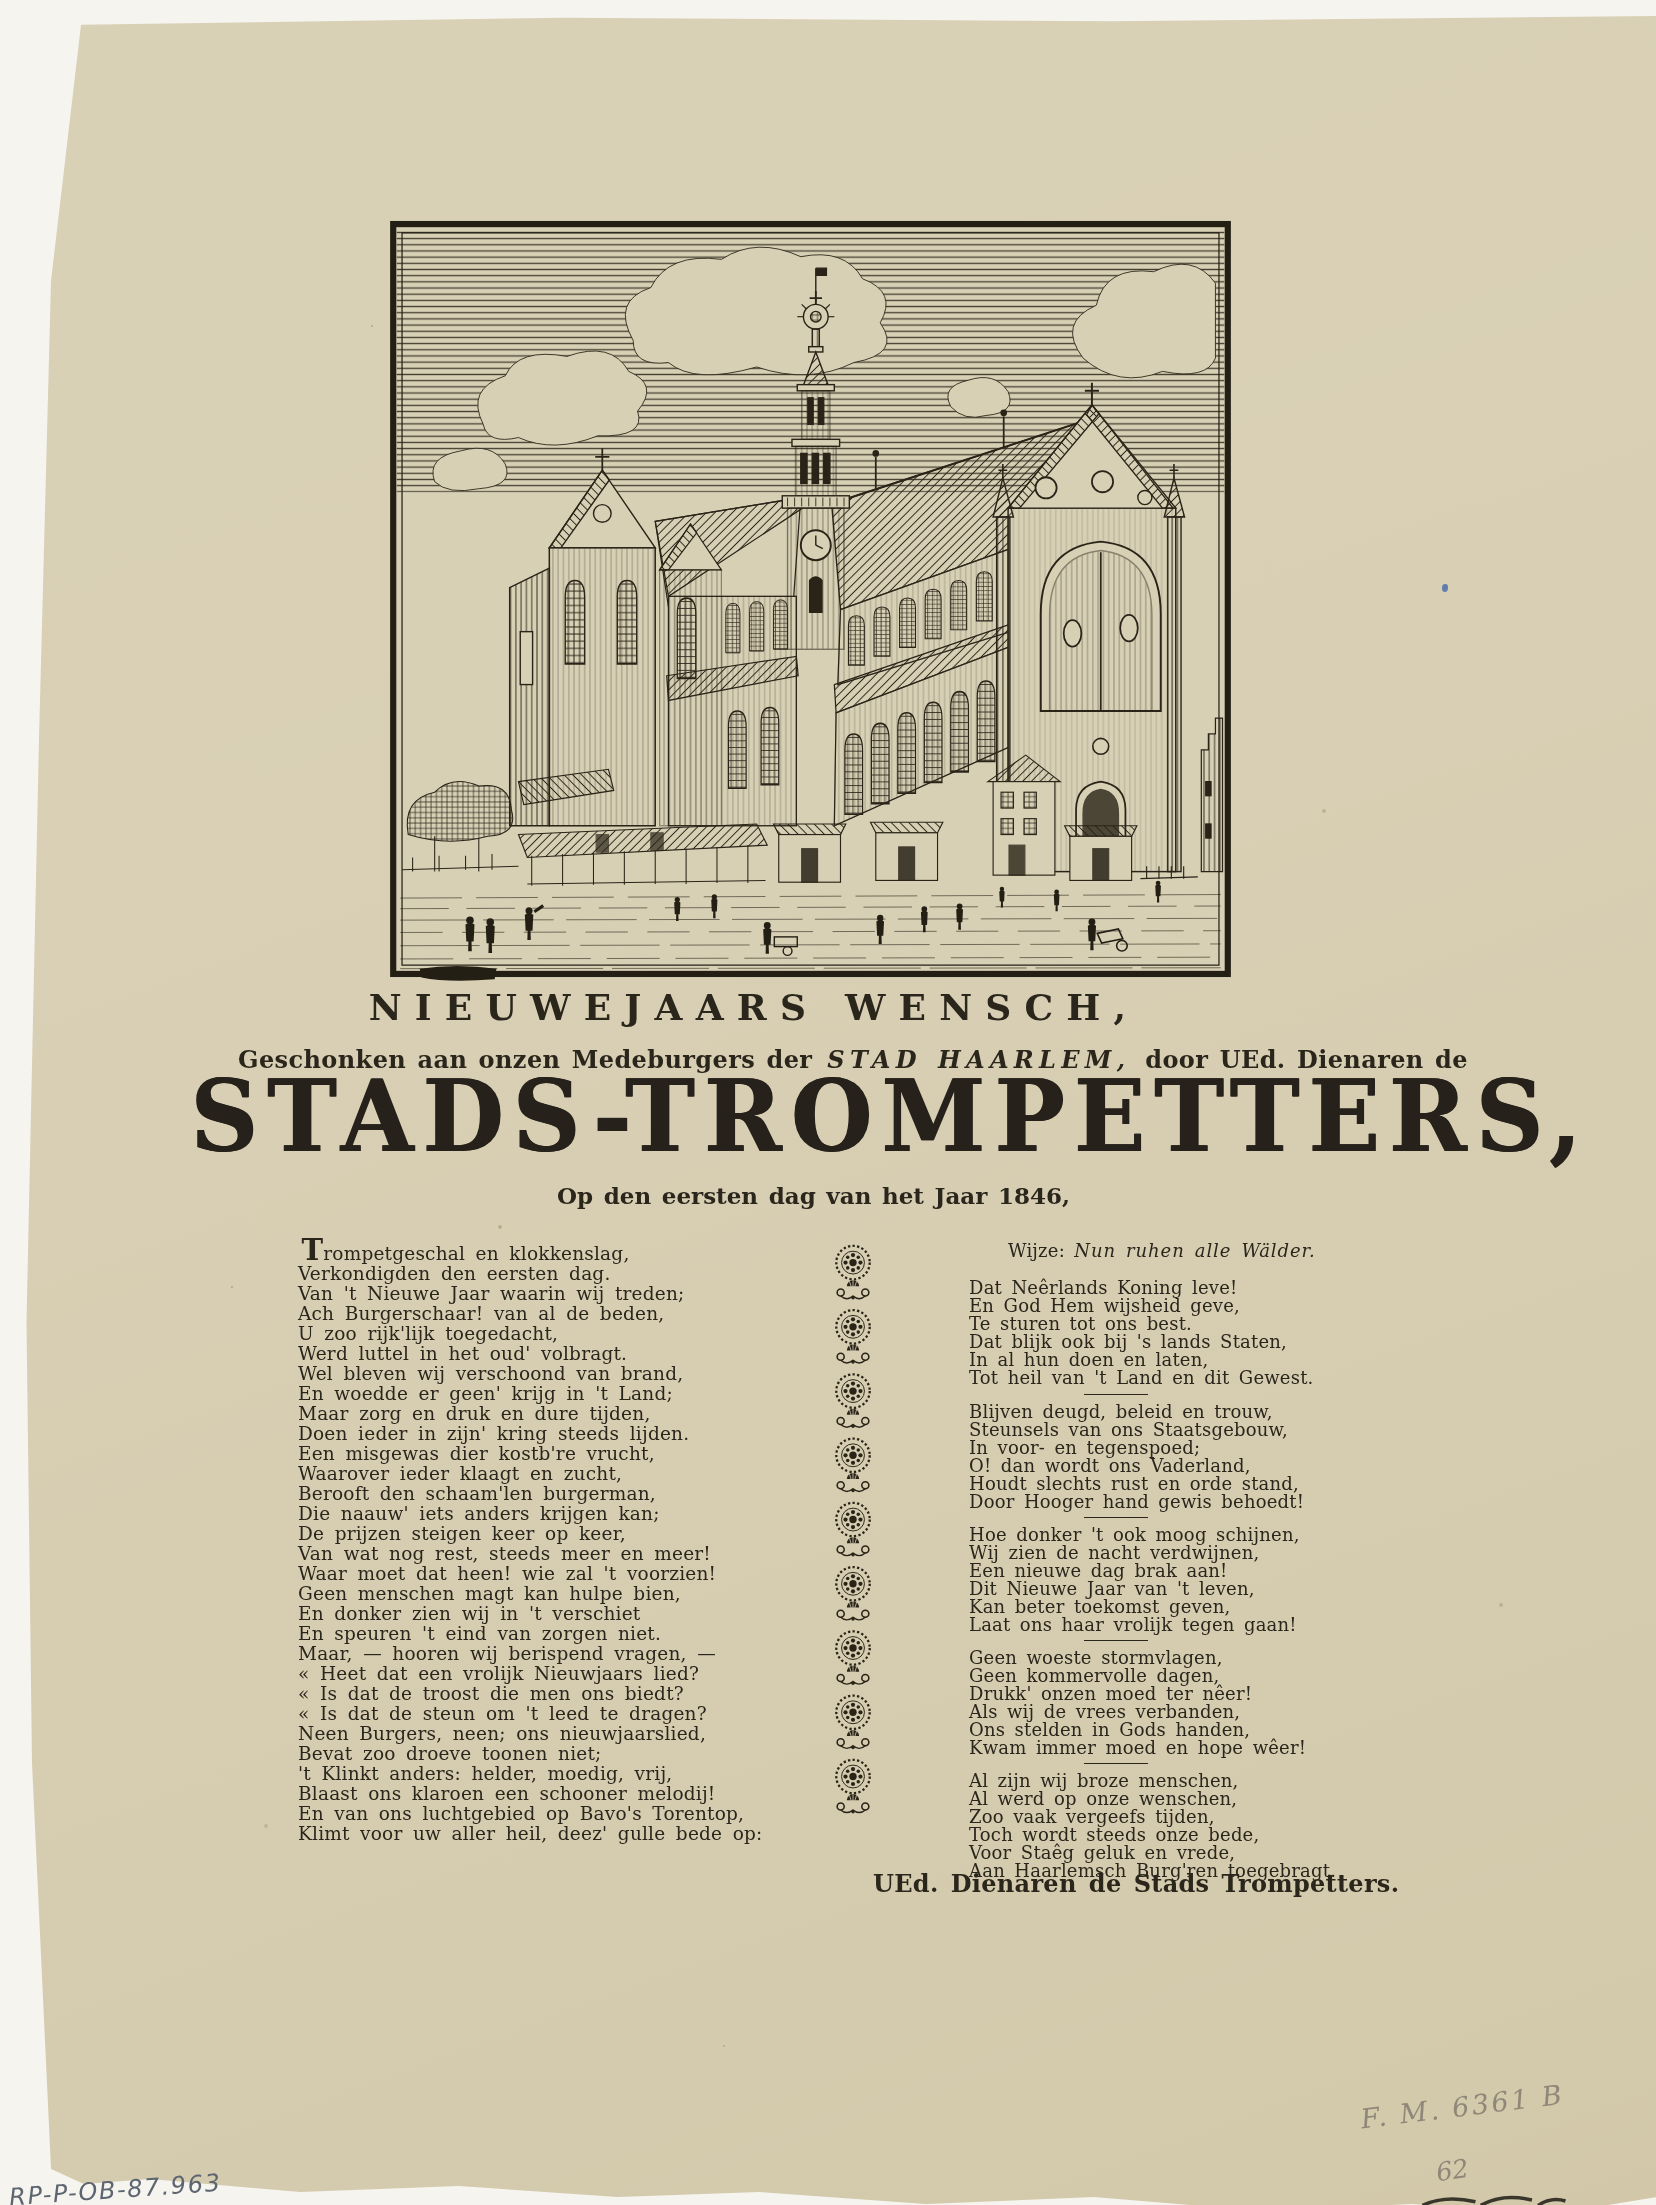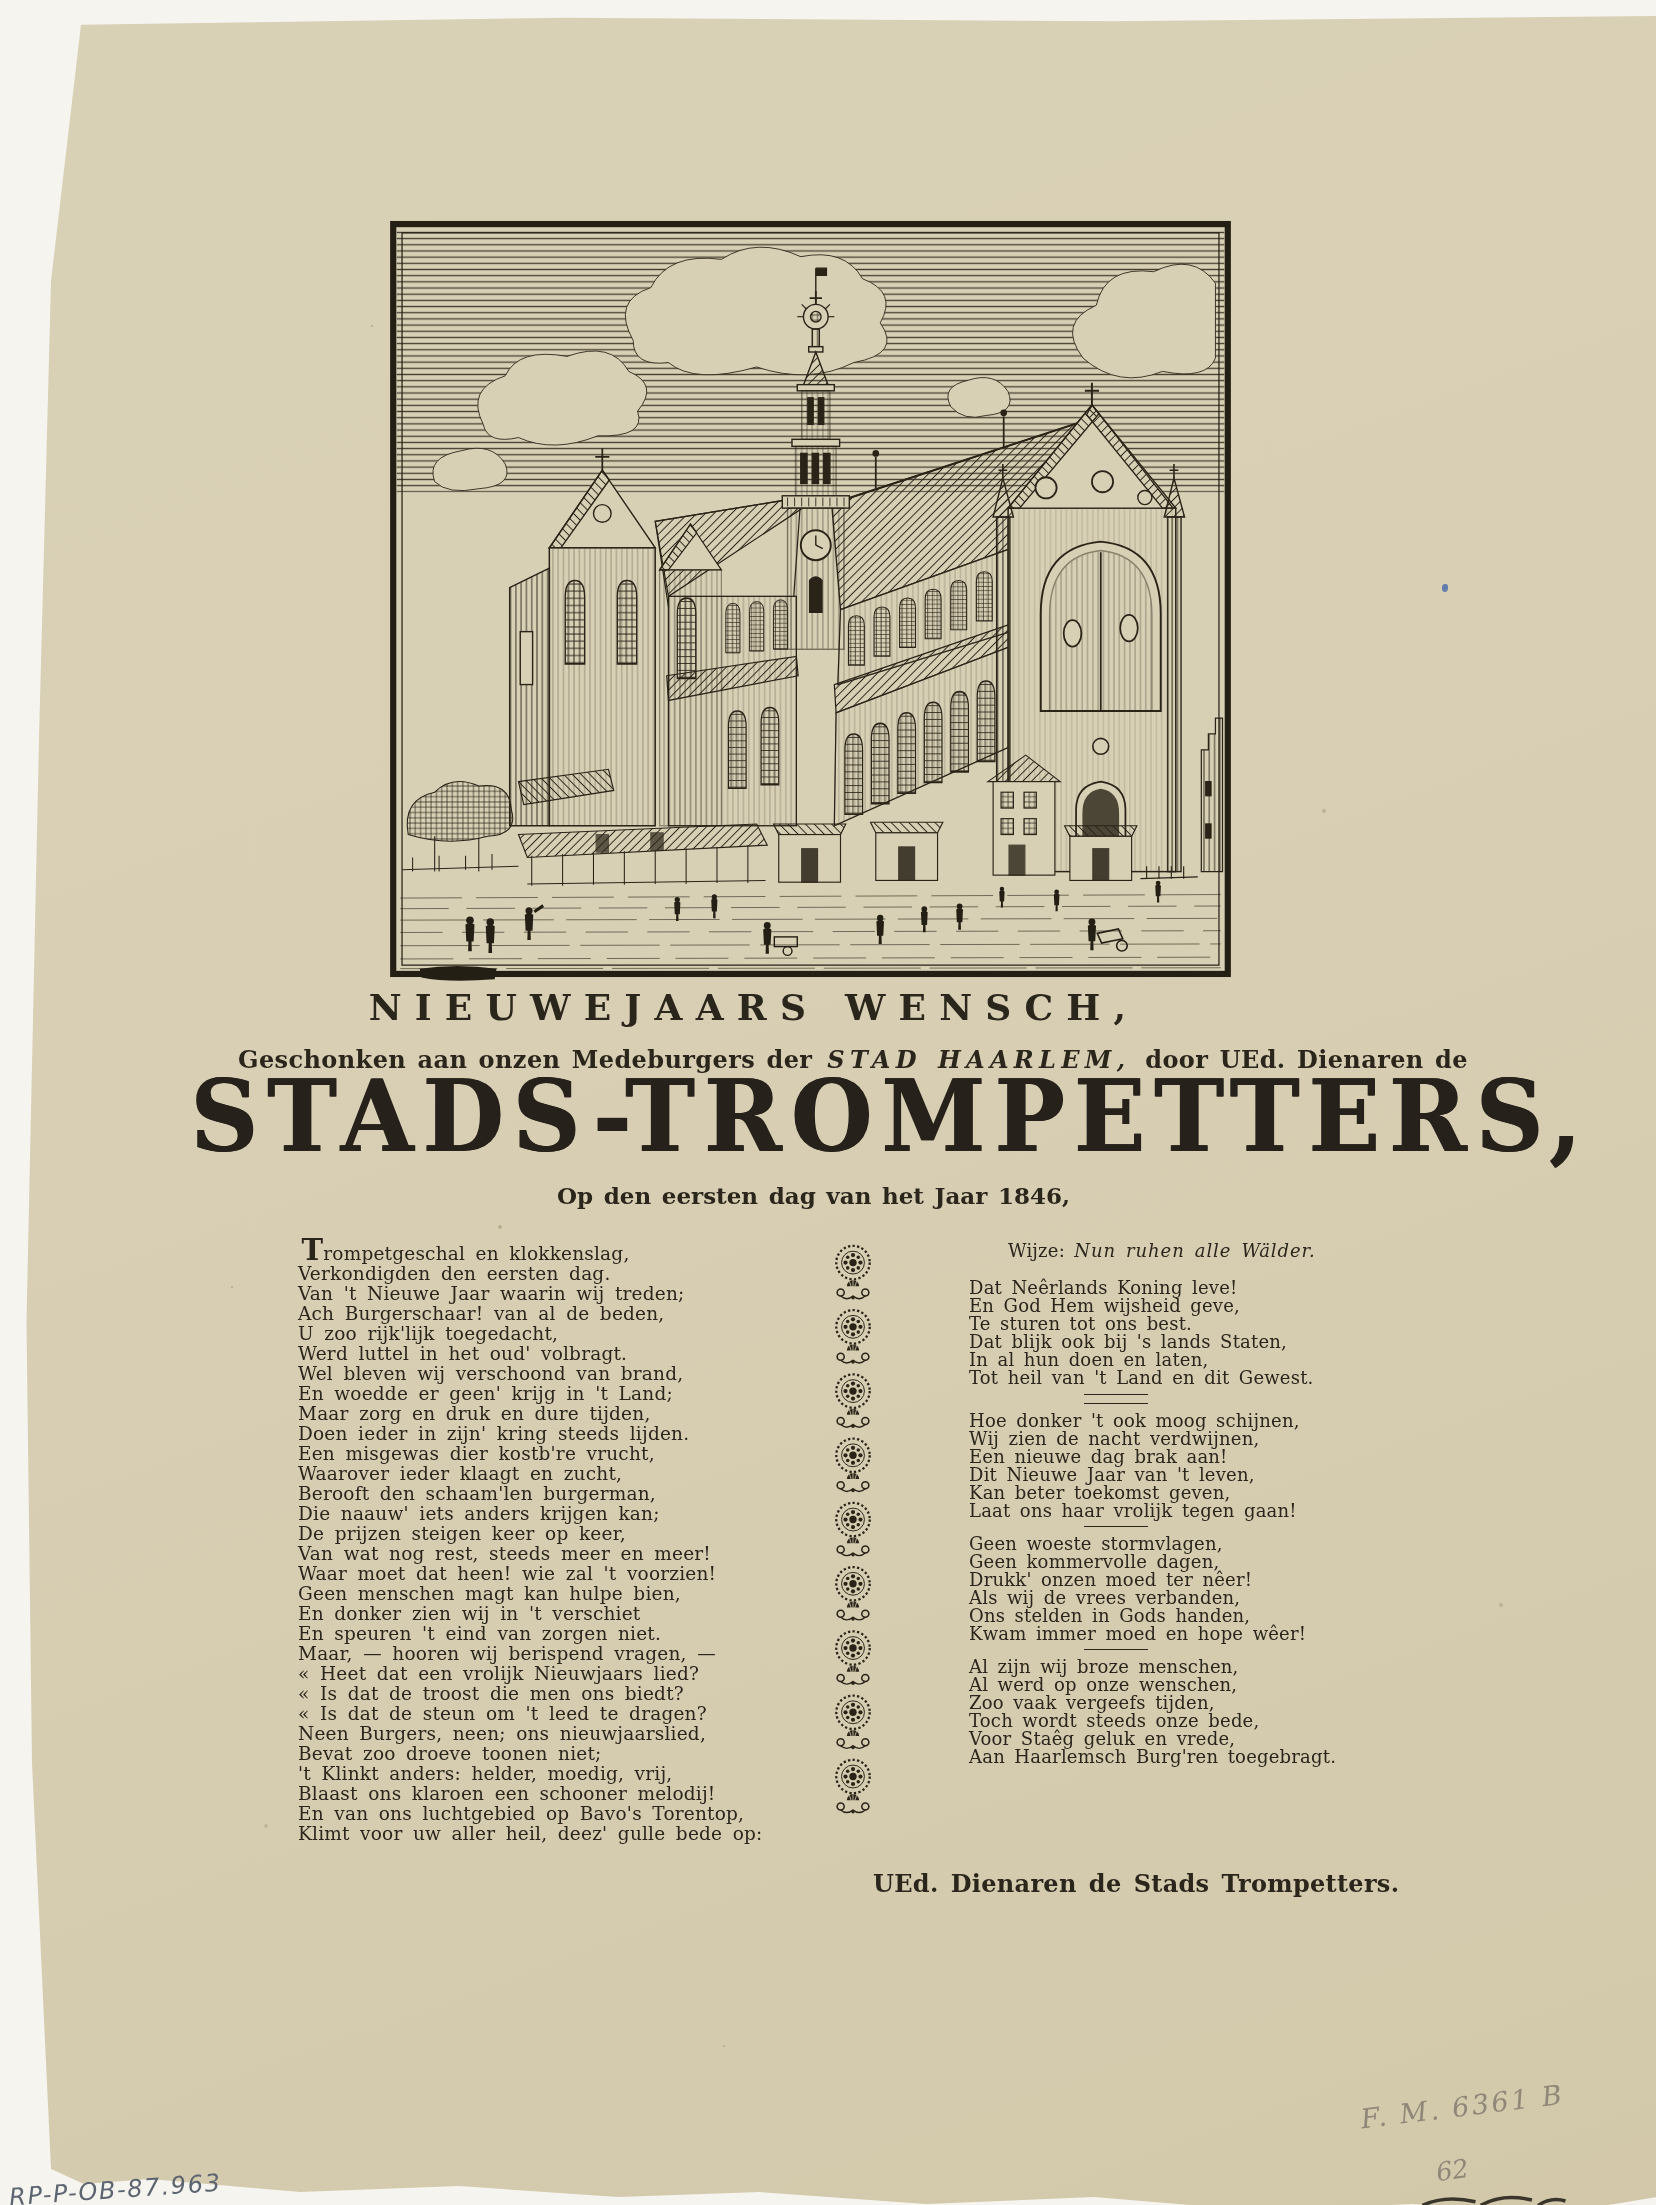--- a/index.html
+++ b/index.html
@@ -426,20 +426,28 @@
       <div>
           <div class="stanza">
             <div class="pline">Dat Neêrlands Koning leve!</div>
             <div class="pline">En God Hem wijsheid geve,</div>
             <div class="pline">Te sturen tot ons best.</div>
             <div class="pline">Dat blijk ook bij 's lands Staten,</div>
             <div class="pline">In al hun doen en laten,</div>
             <div class="pline">Tot heil van 't Land en dit Gewest.</div>
           </div>
           <div class="rule"></div>
+          <div class="stanza">
+            <div class="pline">Blijven deugd, beleid en trouw,</div>
+            <div class="pline">Steunsels van ons Staatsgebouw,</div>
+            <div class="pline">In voor- en tegenspoed;</div>
+            <div class="pline">O! dan wordt ons Vaderland,</div>
+            <div class="pline">Houdt slechts rust en orde stand,</div>
+            <div class="pline">Door Hooger hand gewis behoedt!</div>
+          </div>
           <div class="rule"></div>
           <div class="stanza">
             <div class="pline">Hoe donker 't ook moog schijnen,</div>
             <div class="pline">Wij zien de nacht verdwijnen,</div>
             <div class="pline">Een nieuwe dag brak aan!</div>
             <div class="pline">Dit Nieuwe Jaar van 't leven,</div>
             <div class="pline">Kan beter toekomst geven,</div>
             <div class="pline">Laat ons haar vrolijk tegen gaan!</div>
           </div>
           <div class="rule"></div>

